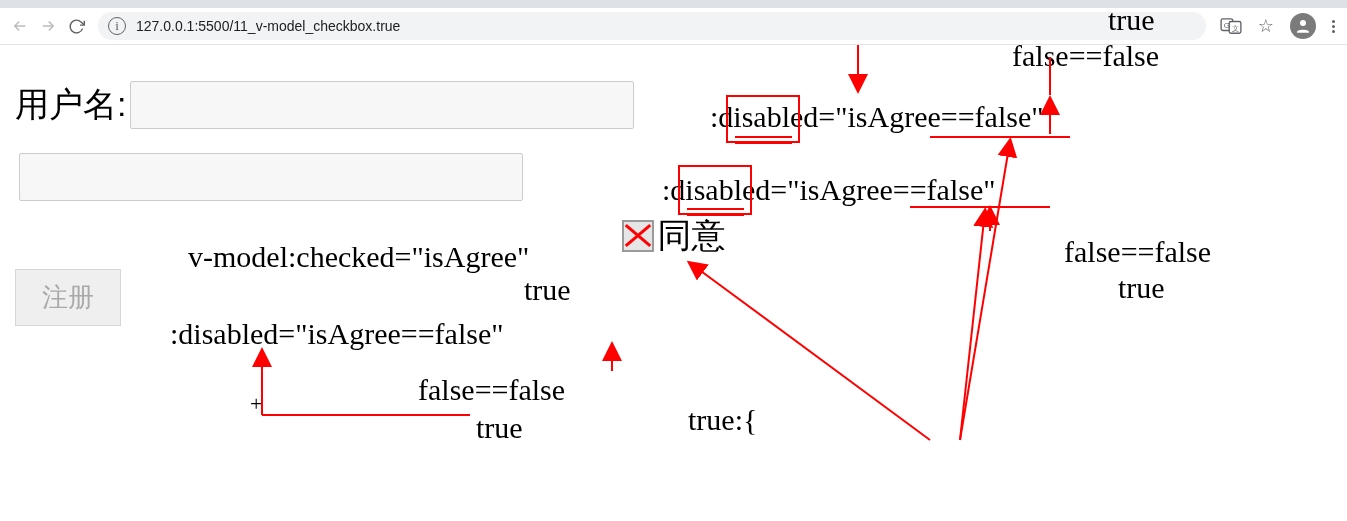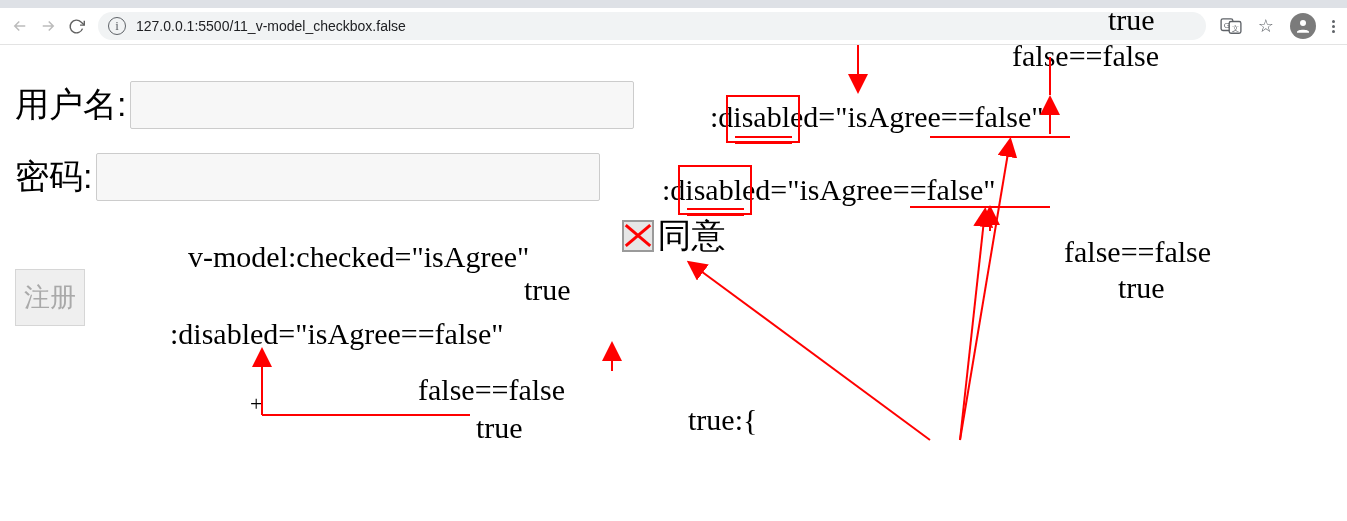--- a/index.html
+++ b/index.html
@@ -19,21 +19,21 @@
   .page{position:relative;padding:12px 15px;}
   .row{display:flex;align-items:center;margin-bottom:12px;margin-top:24px;}
   .lbl{font-size:34px;color:#000;}
   .ipt{height:42px;border:1px solid #ccc;background:#f7f7f7;border-radius:2px;padding:2px 6px;font-size:20px;width:490px;margin-left:4px;}
   .chk-row{display:flex;align-items:center;margin-bottom:10px;justify-content:center;}
   .chk{width:28px;height:28px;border:2px solid #9a9a9a;background:#e6e6e6;display:inline-block;position:relative;margin-right:4px;}
   .chk .x1,.chk .x2{position:absolute;left:-2px;top:12px;width:32px;height:3px;background:#ff0000;}
   .chk .x1{transform:rotate(40deg);}
   .chk .x2{transform:rotate(-40deg);}
   .agree{font-size:34px;color:#000;}
-  .btn{border:1px solid #d6d6d6;background:#efefef;color:#a9a9a9;font-size:26px;padding:10px 8px;cursor:not-allowed;}
+  .btn{border:1px solid #d6d6d6;background:#efefef;color:#a9a9a9;font-size:26px;padding:10px 26px;cursor:not-allowed;}
   
   .anno{position:absolute;font-family:Liberation Serif, serif;color:#000000;font-size:30px;white-space:nowrap;pointer-events:none;}
   .redbox{position:absolute;border:2px solid #ff0000;pointer-events:none;}
   svg.lines{position:absolute;left:0;top:0;pointer-events:none;}
 </style>
 </head>
 <body>
 
 <div class="tabstrip"></div>
 
@@ -49,21 +49,21 @@
       </svg>
   </div>
   <div class="nav-btn">
     <svg width="17" height="17" viewBox="0 0 24 24" fill="none" stroke="currentColor" stroke-width="2">
         <path d="M23 4v6h-6"></path>
         <path d="M20.49 15a9 9 0 1 1-2.12-9.36L23 10"></path>
       </svg>
   </div>
   <div class="url-bar">
     <span class="info">i</span>
-    <span>127.0.0.1:5500/11_v-model_checkbox.false</span>
+    <span>127.0.0.1:5500/11_v-model_checkbox.true</span>
   </div>
   <div class="chrome-icons">
     <span class="translate-badge">
       <svg width="22" height="18" viewBox="0 0 24 20" fill="none" stroke="#5f6368" stroke-width="1.5">
           <rect x="1" y="2" width="13" height="13" rx="2"></rect>
           <rect x="10" y="5" width="13" height="13" rx="2" fill="#fff"></rect>
           <text x="4" y="12" font-size="9" fill="#5f6368" stroke="none">G</text>
           <text x="13" y="15" font-size="8" fill="#5f6368" stroke="none">文</text>
         </svg>
     </span>
@@ -83,21 +83,20 @@
 </div>
 
 <div class="page">
 
   <div class="row">
     <span class="lbl">用户名:</span>
     <input class="ipt" type="text" style="">
   </div>
 
   <div class="row">
-    <span class="lbl">密码:</span>
     <input class="ipt" type="text" style="">
   </div>
 
   <div class="chk-row">
     <span class="chk">
       <span class="x1"></span>
       <span class="x2"></span>
     </span>
     <span class="agree">同意</span>
   </div>

